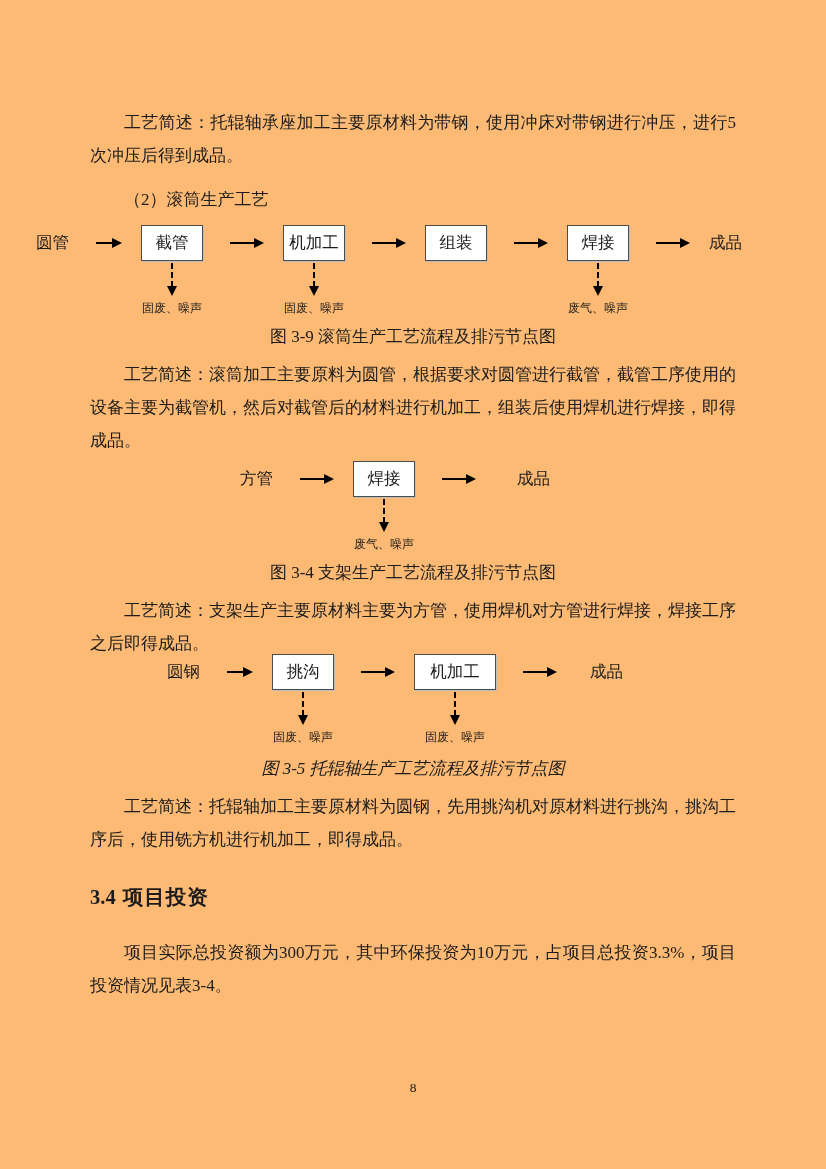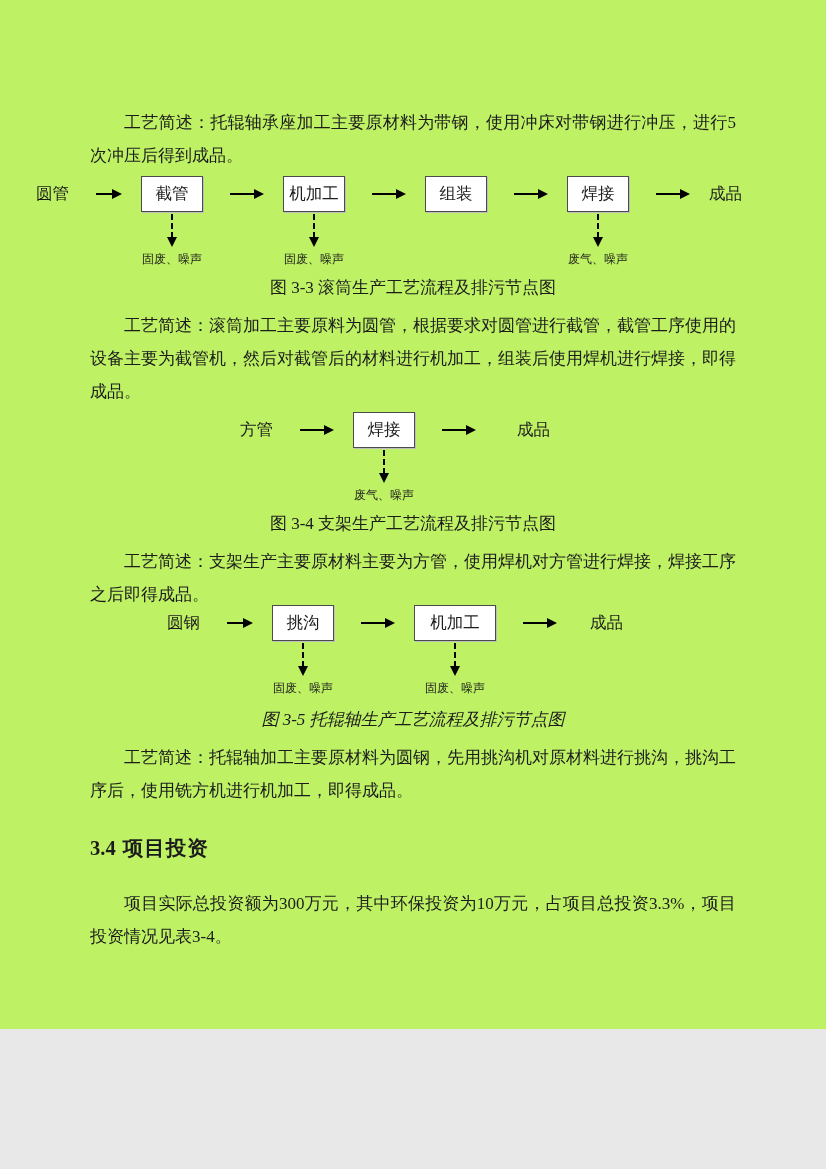--- a/index.html
+++ b/index.html
@@ -1,17 +1,17 @@
 <!DOCTYPE html>
 <html><head>
 <meta charset="utf-8">
 <style>
   html,body{margin:0;padding:0;background:#e8e8e8;}
   .page{
-    width:826px;height:1029px;margin:0 auto;background:#bef264;
+    width:826px;height:1169px;margin:0 auto;background:#fdba74;
     position:relative;box-sizing:border-box;
     padding:106px 90px 0 90px;
     font-family:"Liberation Serif","DejaVu Serif",serif;
     color:#1c1c1c;overflow:hidden;
   }
   p.body-text{
     font-size:17px;line-height:33px;text-align:justify;
     text-indent:2em;margin:0;
   }
   .sub-heading{
@@ -56,20 +56,21 @@
     font-size:13.5px;color:#222;
   }
 </style>
 </head>
 <body>
 
 <div class="page">
 
   <p class="body-text">工艺简述：托辊轴承座加工主要原材料为带钢，使用冲床对带钢进行冲压，进行5次冲压后得到成品。</p>
 
+  <div class="sub-heading">（2）滚筒生产工艺</div>
 
   <div class="diagram">
     <div class="flow shift-l">
       <div class="fcol">
         <div class="endlab">圆管</div>
       </div>
       <div class="acol">
           <div class="harrow short"></div>
         </div>
       <div class="fcol">
@@ -99,21 +100,21 @@
         <div class="varrow"></div>
         <div class="emission">废气、噪声</div>
       </div>
       <div class="acol">
           <div class="harrow"></div>
         </div>
       <div class="fcol">
         <div class="endlab">成品</div>
       </div>
     </div>
-    <div class="caption">图 3-3 滚筒生产工艺流程及排污节点图</div>
+    <div class="caption">图 3-9 滚筒生产工艺流程及排污节点图</div>
   </div>
 
   <p class="body-text">工艺简述：滚筒加工主要原料为圆管，根据要求对圆管进行截管，截管工序使用的设备主要为截管机，然后对截管后的材料进行机加工，组装后使用焊机进行焊接，即得成品。</p>
 
 
   <div class="diagram">
     <div class="flow shift-m">
       <div class="fcol">
         <div class="endlab">方管</div>
       </div>

